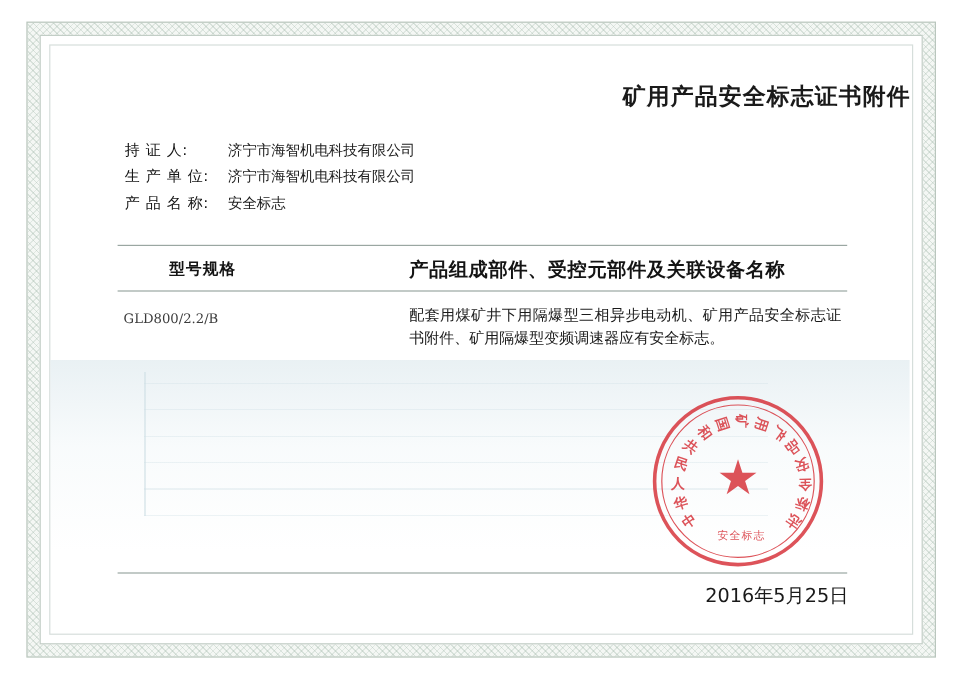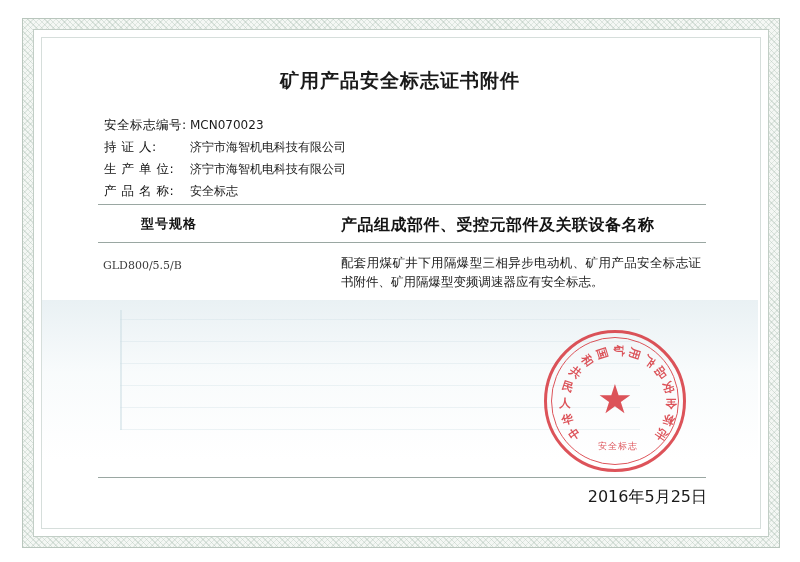--- a/index.html
+++ b/index.html
@@ -76,21 +76,21 @@
     left: 41px;
     top: 37px;
     width: 718px;
     height: 490px;
   }
   .doc-title {
     position: absolute;
     left: 0;
     top: 31px;
     width: 718px;
-    text-align: center;
+    text-align: right;
     font-family: "DejaVu Sans", sans-serif;
     font-weight: bold;
     font-size: 19px;
     letter-spacing: 1px;
     color: #1a1a1a;
   }
   .field-block {
     position: absolute;
     left: 63px;
     top: 80px;
@@ -246,45 +246,41 @@
   <div class="frame-mid"></div>
   <div class="frame-inner"></div>
   <div class="watermark-band"></div>
   <div class="watermark-lines"></div>
 
   <div class="content">
 
     <div class="doc-title">矿用产品安全标志证书附件</div>
 
     <div class="field-block">
-      <div class="field-row">
-        <span class="field-label">安全标志编号:</span>
-        <span class="field-value">MCN070023</span>
-      </div>
       <div class="field-row">
         <span class="field-label">持 证 人:</span>
         <span class="field-value">济宁市海智机电科技有限公司</span>
       </div>
       <div class="field-row">
         <span class="field-label">生 产 单 位:</span>
         <span class="field-value">济宁市海智机电科技有限公司</span>
       </div>
       <div class="field-row">
         <span class="field-label">产 品 名 称:</span>
         <span class="field-value">安全标志</span>
       </div>
     </div>
 
 
     <div class="rule rule-top"></div>
     <div class="col-head-model">型号规格</div>
     <div class="col-head-parts">产品组成部件、受控元部件及关联设备名称</div>
     <div class="rule rule-bottom"></div>
 
-    <div class="model-value">GLD800/5.5/B</div>
+    <div class="model-value">GLD800/2.2/B</div>
     <div class="parts-value">配套用煤矿井下用隔爆型三相异步电动机、矿用产品安全标志证书附件、矿用隔爆型变频调速器应有安全标志。</div>
 
     <div class="rule rule-footer"></div>
     <div class="issue-date">2016年5月25日</div>
 
   </div>
 
   <div class="seal">
     <div class="seal-inner-ring"></div>
     <div class="seal-text" id="seal-ring-text">

